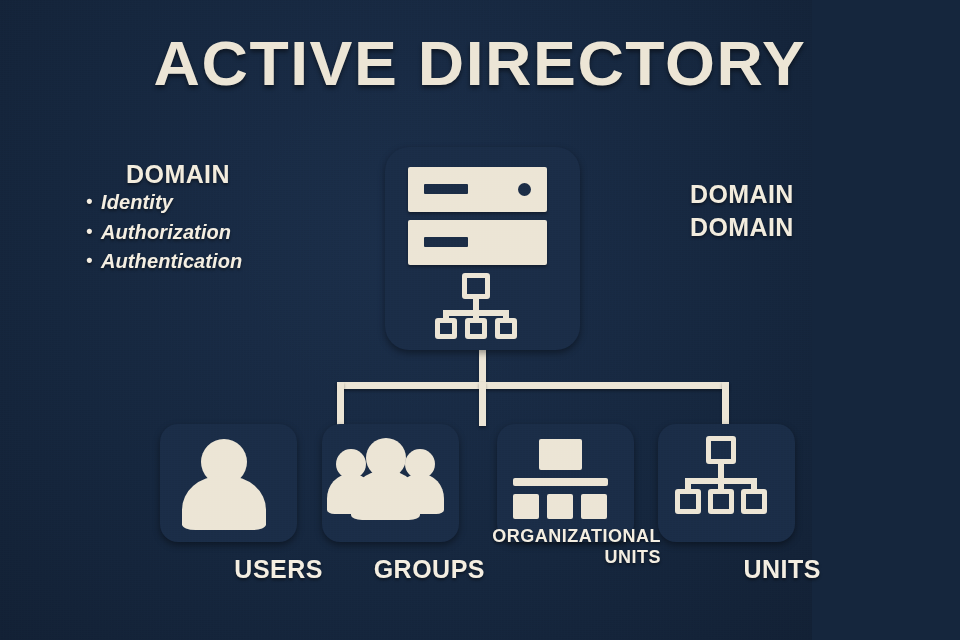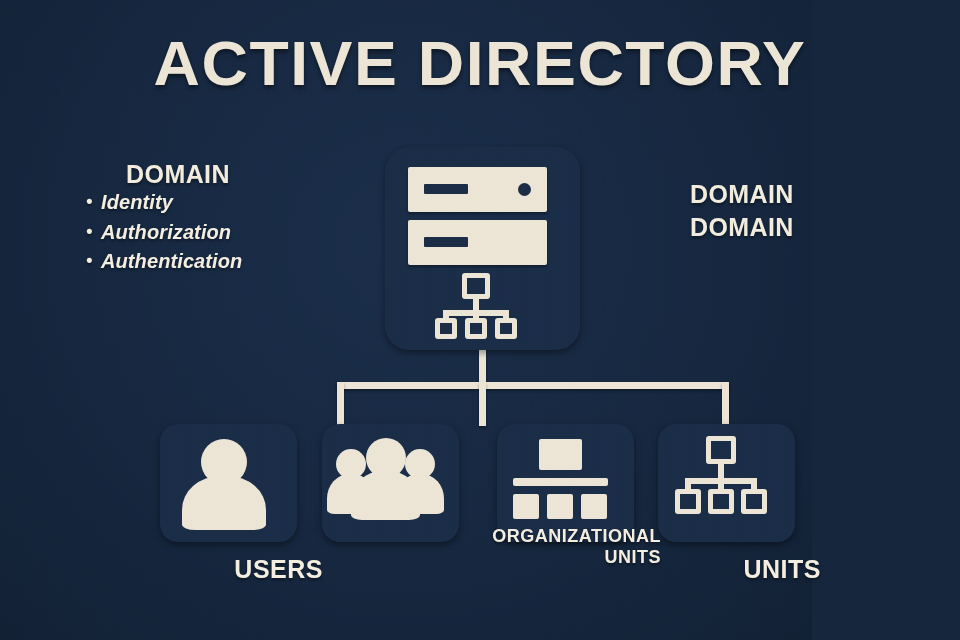--- a/index.html
+++ b/index.html
@@ -237,19 +237,20 @@
       <div class="hier-line" style="left:10px; top:42px; width:6px; height:13px;"></div>
       <div class="hier-line" style="left:43px; top:42px; width:6px; height:13px;"></div>
       <div class="hier-line" style="left:76px; top:42px; width:6px; height:13px;"></div>
       <div class="hier-box-o" style="left:0;   top:53px; width:26px; height:25px;"></div>
       <div class="hier-box-o" style="left:33px; top:53px; width:26px; height:25px;"></div>
       <div class="hier-box-o" style="left:66px; top:53px; width:26px; height:25px;"></div>
     </div>
   </div>
 
   <div class="leaf-label" id="label-users">USERS</div>
+  <div class="leaf-label" id="label-groups">GROUPS</div>
   <div class="leaf-label" id="label-ou">
     <div>ORGANIZATIONAL</div>
     <div>UNITS</div>
   </div>
   <div class="leaf-label" id="label-units">UNITS</div>
 
 </div>
 
 </body></html>

